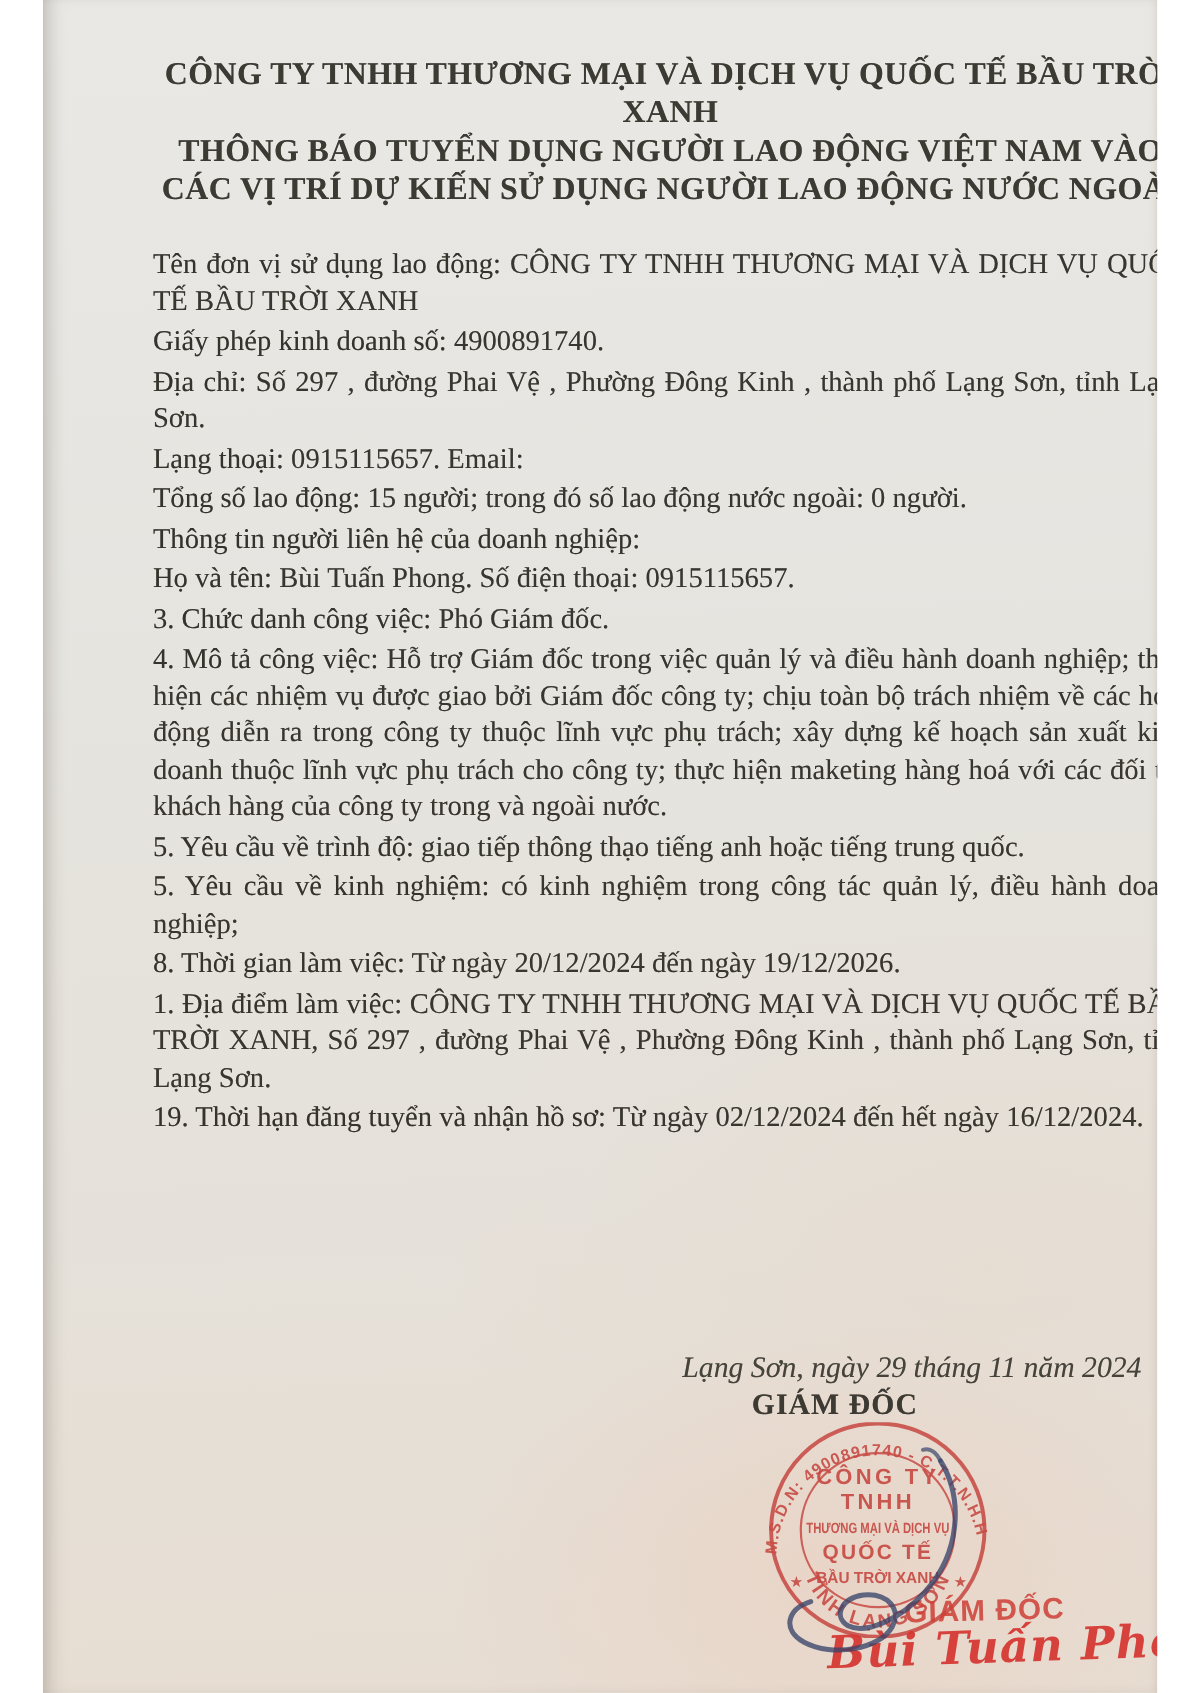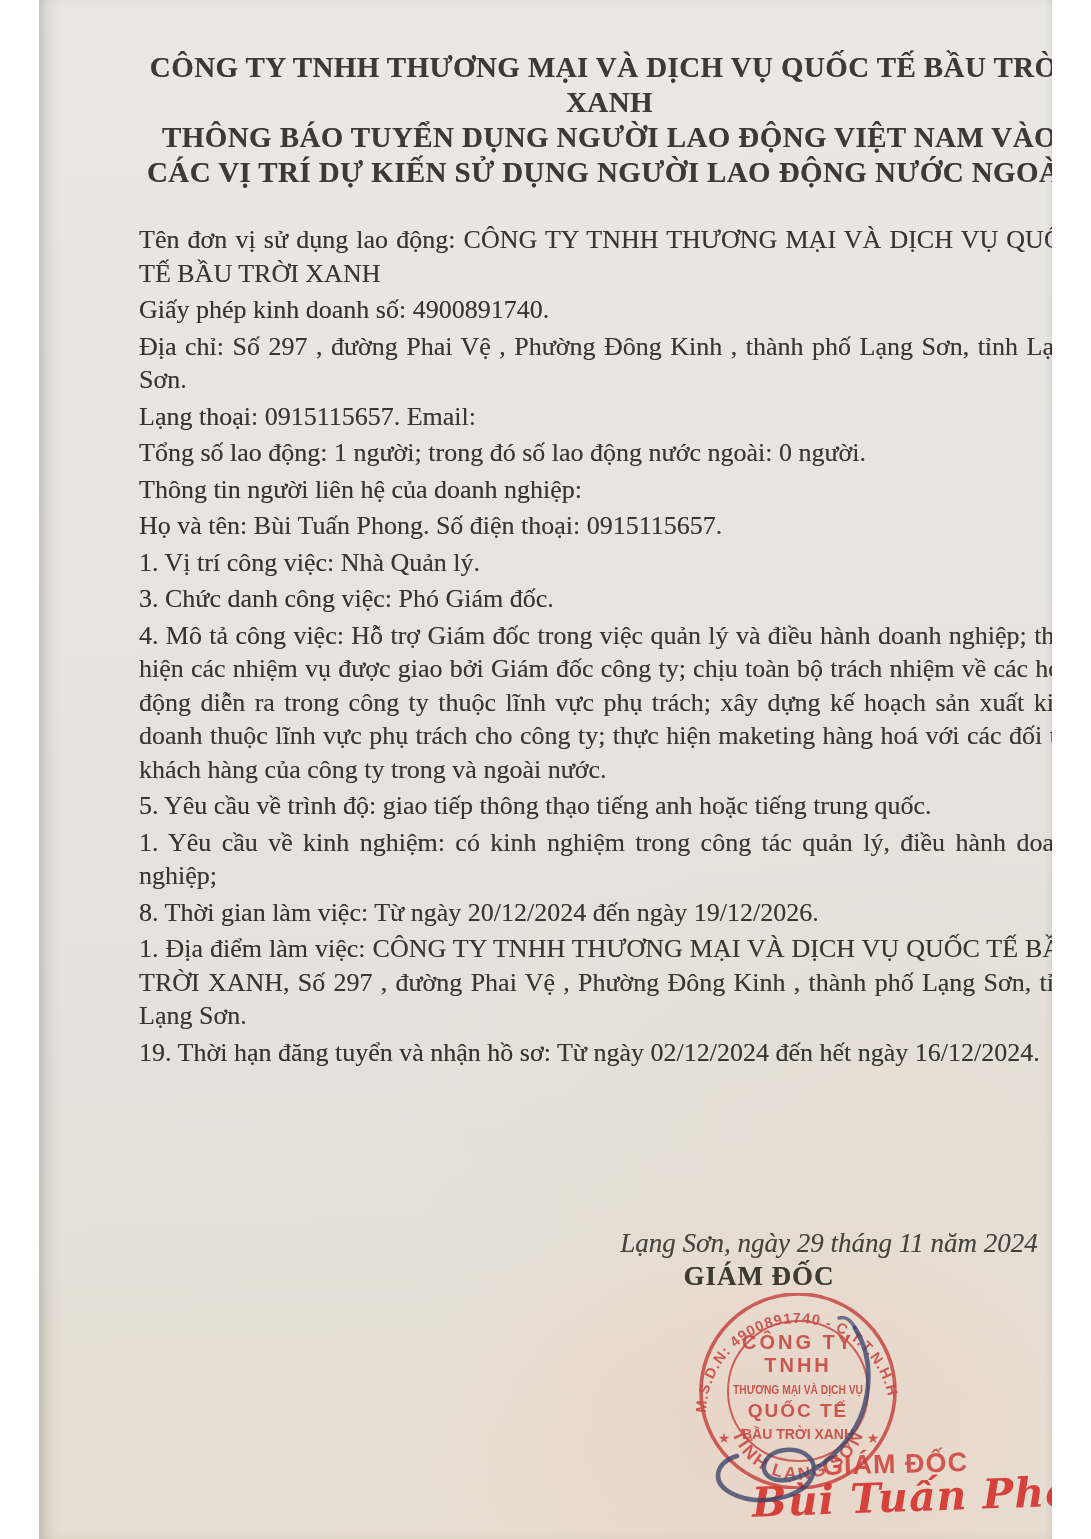--- a/index.html
+++ b/index.html
@@ -75,28 +75,27 @@
       <div>CÔNG TY TNHH THƯƠNG MẠI VÀ DỊCH VỤ QUỐC TẾ BẦU TRỜI XANH</div>
       <div>THÔNG BÁO TUYỂN DỤNG NGƯỜI LAO ĐỘNG VIỆT NAM VÀO</div>
       <div>CÁC VỊ TRÍ DỰ KIẾN SỬ DỤNG NGƯỜI LAO ĐỘNG NƯỚC NGOÀI</div>
     </div>
 
     <div class="body-text">
       <p><b>Tên đơn vị sử dụng lao động:</b><span> CÔNG TY TNHH THƯƠNG MẠI VÀ DỊCH VỤ QUỐC TẾ BẦU TRỜI XANH</span></p>
       <p><b>Giấy phép kinh doanh số:</b><span> 4900891740.</span></p>
       <p><b>Địa chỉ:</b><span> Số 297 , đường Phai Vệ , Phường Đông Kinh  , thành phố Lạng Sơn, tỉnh Lạng Sơn.</span></p>
       <p><b>Lạng thoại:</b><span> 0915115657. Email:</span></p>
-      <p><b>Tổng số lao động:</b><span> 1 người; trong đó số lao động nước ngoài: 0 người.</span></p>
+      <p><b>Tổng số lao động:</b><span> 15 người; trong đó số lao động nước ngoài: 0 người.</span></p>
       <p><b>Thông tin người liên hệ của doanh nghiệp:</b><span></span></p>
       <p><b>Họ và tên:</b><span> Bùi Tuấn Phong. Số điện thoại: 0915115657.</span></p>
-      <p><b>1. Vị trí công việc:</b><span> Nhà Quản lý.</span></p>
       <p><b>3. Chức danh công việc:</b><span> Phó Giám đốc.</span></p>
       <p><b>4. Mô tả công việc:</b><span> Hỗ trợ Giám đốc trong việc quản lý và điều hành doanh nghiệp; thực hiện các nhiệm vụ được giao bởi Giám đốc công ty; chịu toàn bộ trách nhiệm về các hoạt động diễn ra trong công ty thuộc lĩnh vực phụ trách; xây dựng kế hoạch sản xuất kinh doanh thuộc lĩnh vực phụ trách cho công ty; thực hiện maketing hàng hoá với các đối tác khách hàng của công ty trong và ngoài nước.</span></p>
       <p><b>5. Yêu cầu về trình độ:</b><span> giao tiếp thông thạo tiếng anh hoặc tiếng trung quốc.</span></p>
-      <p><b>1. Yêu cầu về kinh nghiệm:</b><span> có kinh nghiệm trong công tác quản lý, điều hành doanh nghiệp;</span></p>
+      <p><b>5. Yêu cầu về kinh nghiệm:</b><span> có kinh nghiệm trong công tác quản lý, điều hành doanh nghiệp;</span></p>
       <p><b>8. Thời gian làm việc:</b><span> Từ ngày 20/12/2024 đến ngày 19/12/2026.</span></p>
       <p><b>1. Địa điểm làm việc:</b><span> CÔNG TY TNHH THƯƠNG MẠI VÀ DỊCH VỤ QUỐC TẾ BẦU TRỜI XANH, Số 297 , đường Phai Vệ , Phường Đông Kinh  , thành phố Lạng Sơn, tỉnh Lạng Sơn.</span></p>
       <p><b>19. Thời hạn đăng tuyển và nhận hồ sơ:</b><span> Từ ngày 02/12/2024 đến hết ngày 16/12/2024.</span></p>
     </div>
   </div>
 
   <div class="date-line">Lạng Sơn, ngày 29 tháng 11 năm 2024</div>
   <div class="director-line">GIÁM ĐỐC</div>
 
   <svg class="stamp" viewBox="0 0 212 196" preserveAspectRatio="none">

